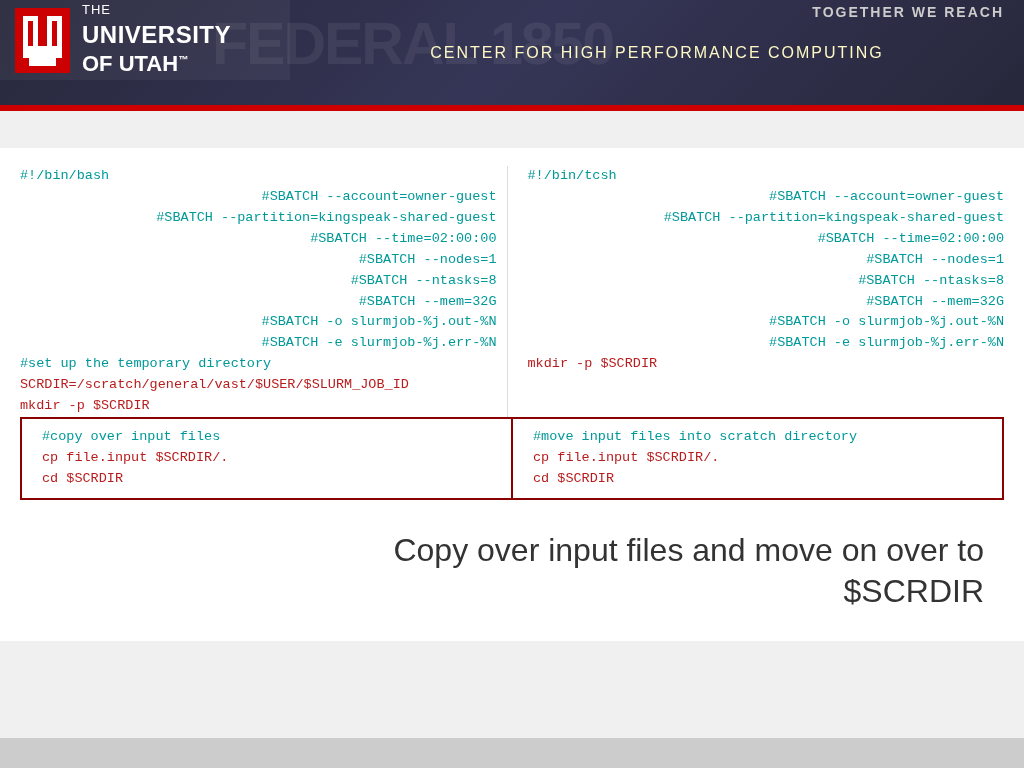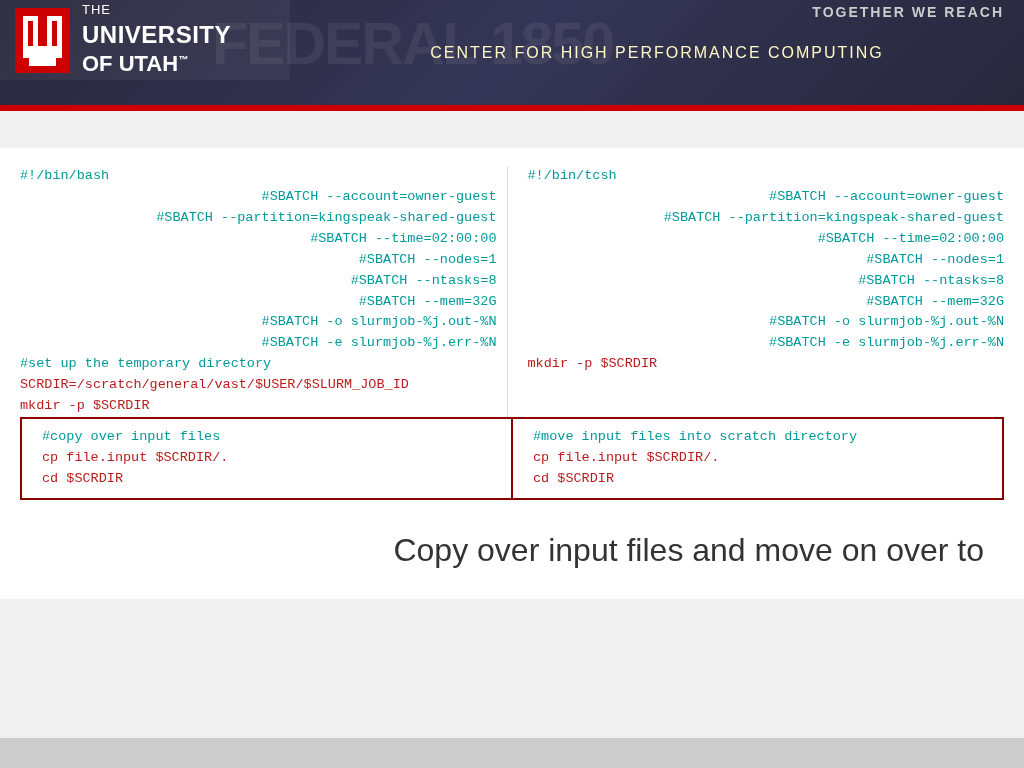--- a/index.html
+++ b/index.html
@@ -299,17 +299,18 @@
     <div class="highlight-column">
       <div class="code-comment">#move input files into scratch directory</div>
       <div class="code-normal">cp file.input $SCRDIR/.</div>
       <div class="code-normal">cd $SCRDIR</div>
     </div>
 
   </div>
 
   <div class="bottom-text">
     <div>Copy over input files and move on over to</div>
+    <div>$SCRDIR</div>
   </div>
 
 </div>
 
 <div class="footer-bar"></div>
 
 </body></html>

